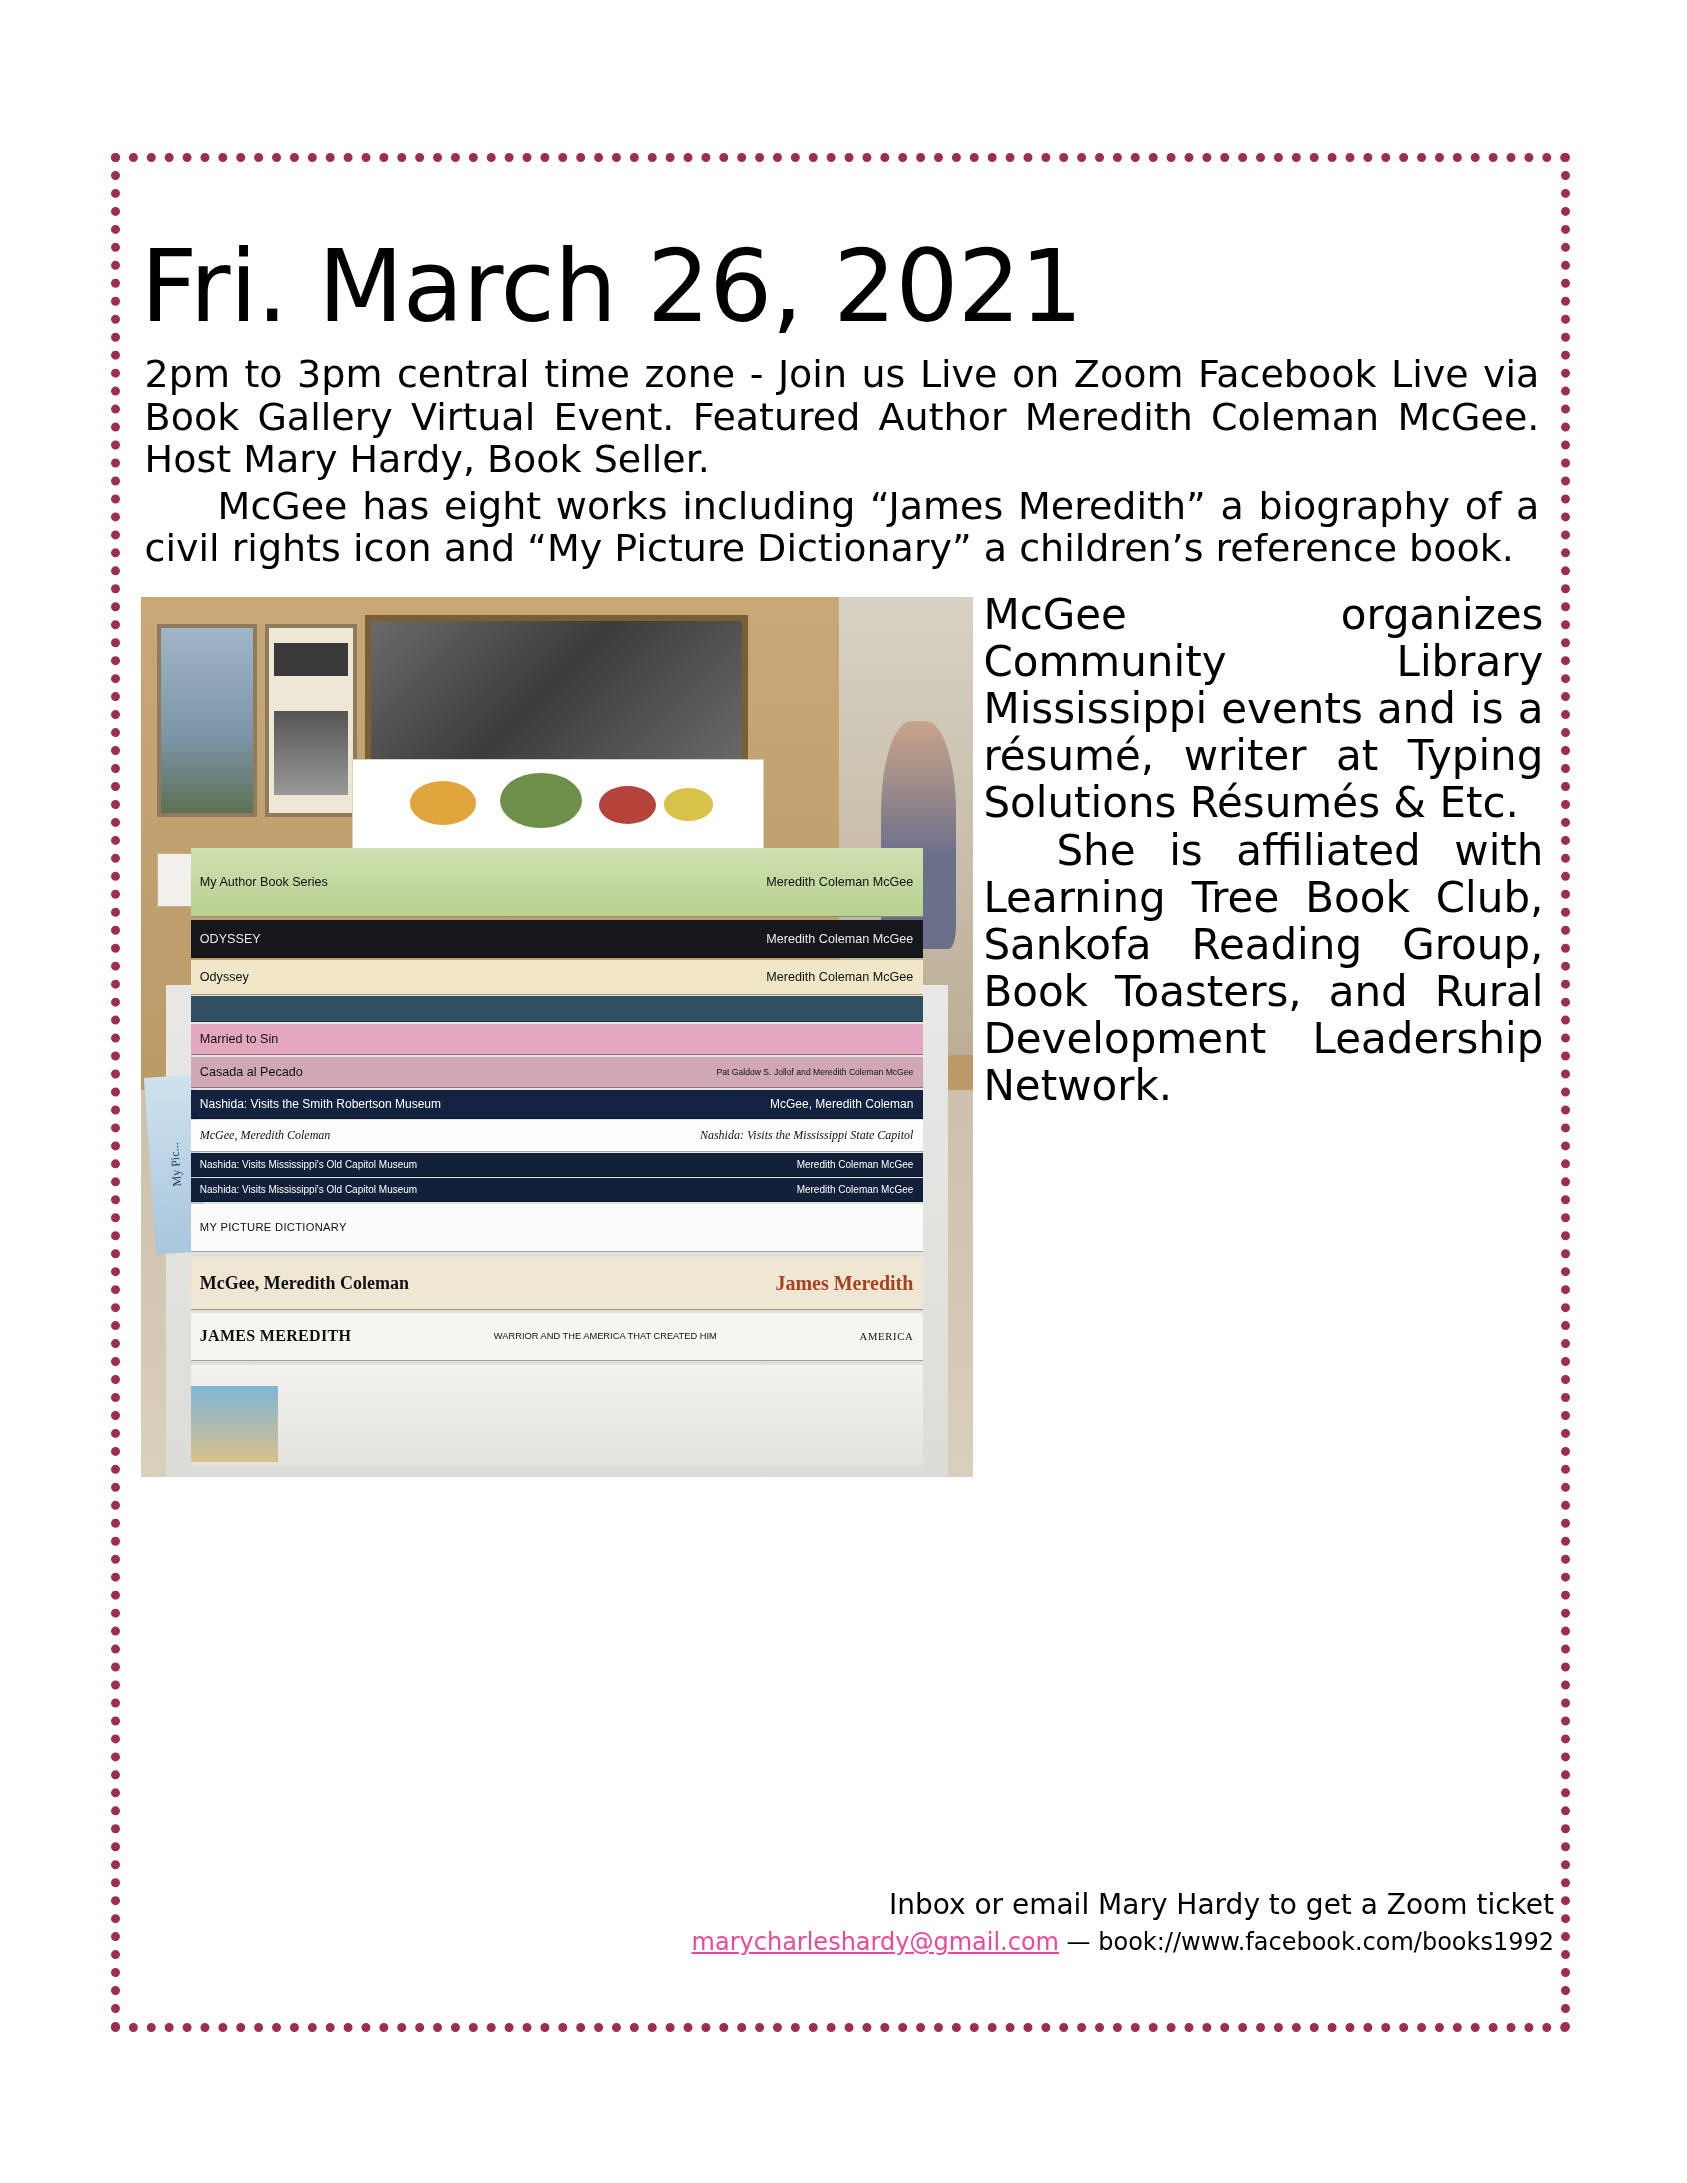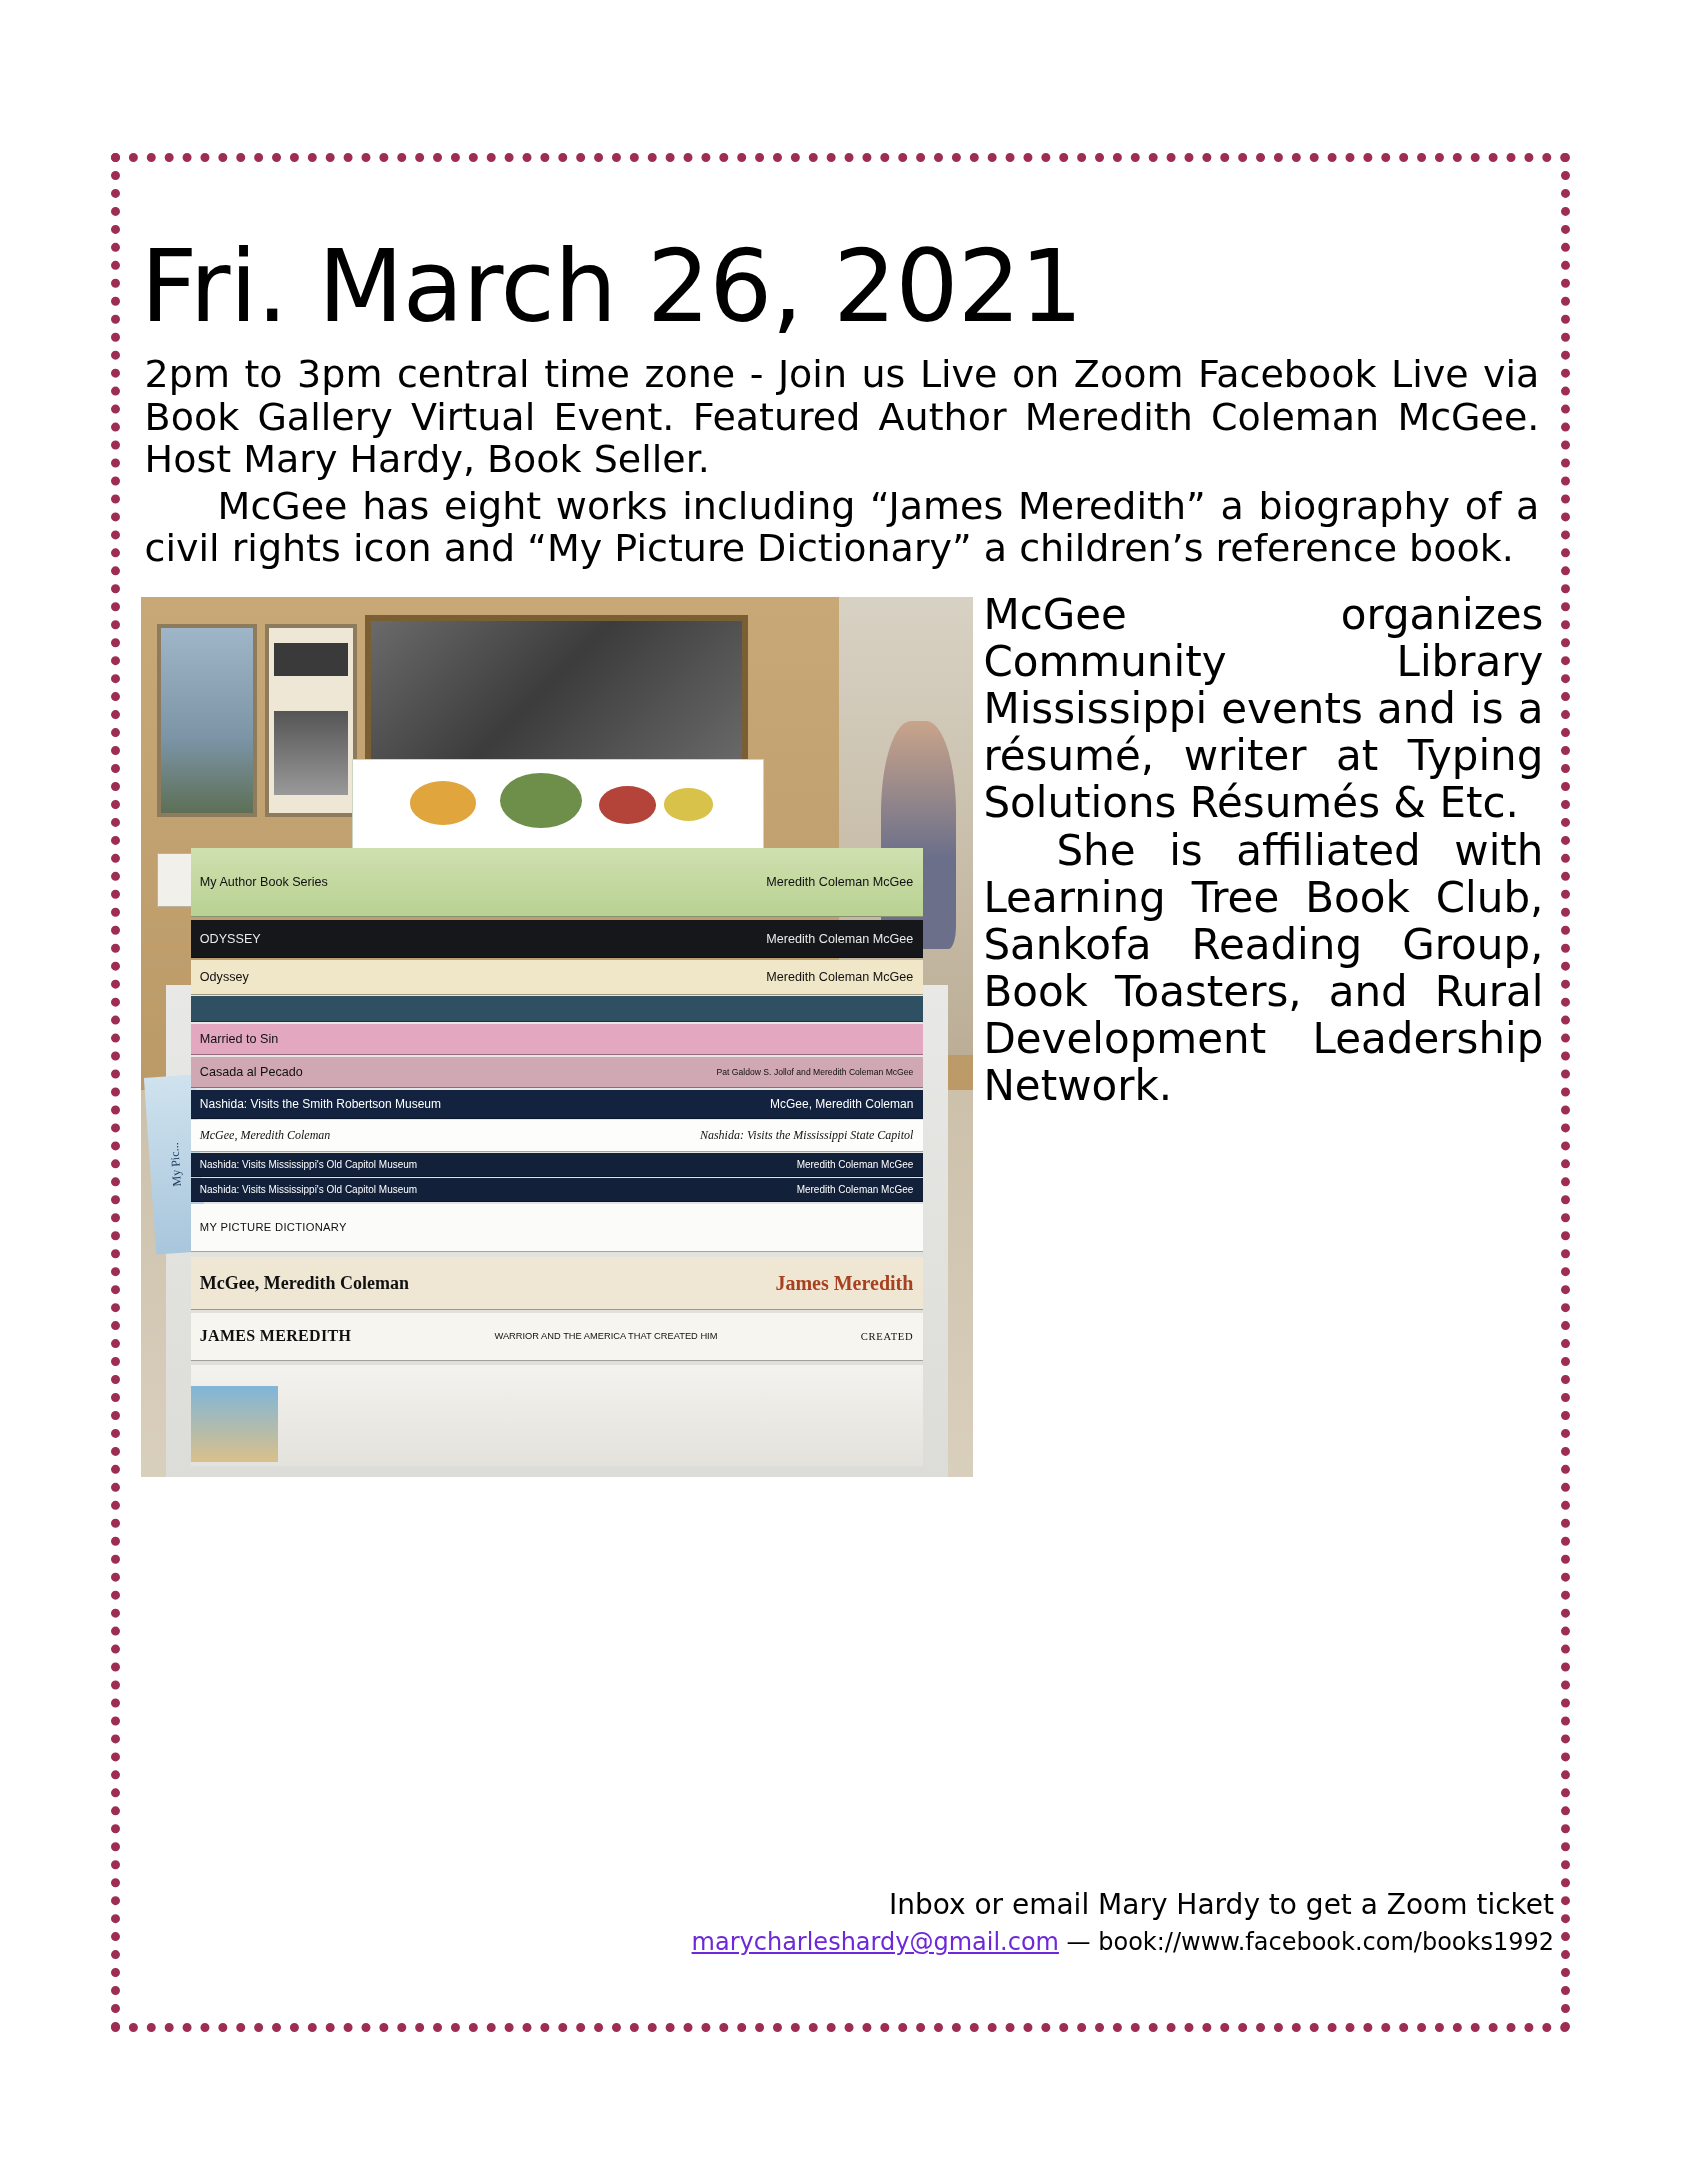--- a/index.html
+++ b/index.html
@@ -108,21 +108,21 @@
   .footer .line1 {
     font-size: 28px;
     line-height: 1.2;
   }
   .footer .line2 {
     font-size: 24px;
     line-height: 1.4;
     margin-top: 5.3px;
   }
   .footer .email {
-    color: #6d28d9;
+    color: #ec4899;
     text-decoration: underline;
     margin-left: 20px;
   }
   .footer .fb {
     color: #000;
   }
 
   
   .photo-scene { position: absolute; inset: 0; }
   .wall-bg {
@@ -362,21 +362,21 @@
             </div>
 
             <div class="bk jm">
               <span class="l">McGee, Meredith Coleman</span>
               <span class="r">James Meredith</span>
             </div>
 
             <div class="bk praeger">
               <span class="l">JAMES MEREDITH</span>
               <span class="m">WARRIOR AND THE AMERICA THAT CREATED HIM</span>
-              <span class="r">CREATED</span>
+              <span class="r">AMERICA</span>
             </div>
 
             <div class="bk bottom"></div>
 
             <div class="bottom-left-book"></div>
           </div>
         </div>
       </div>
 
       <div class="col-right">

